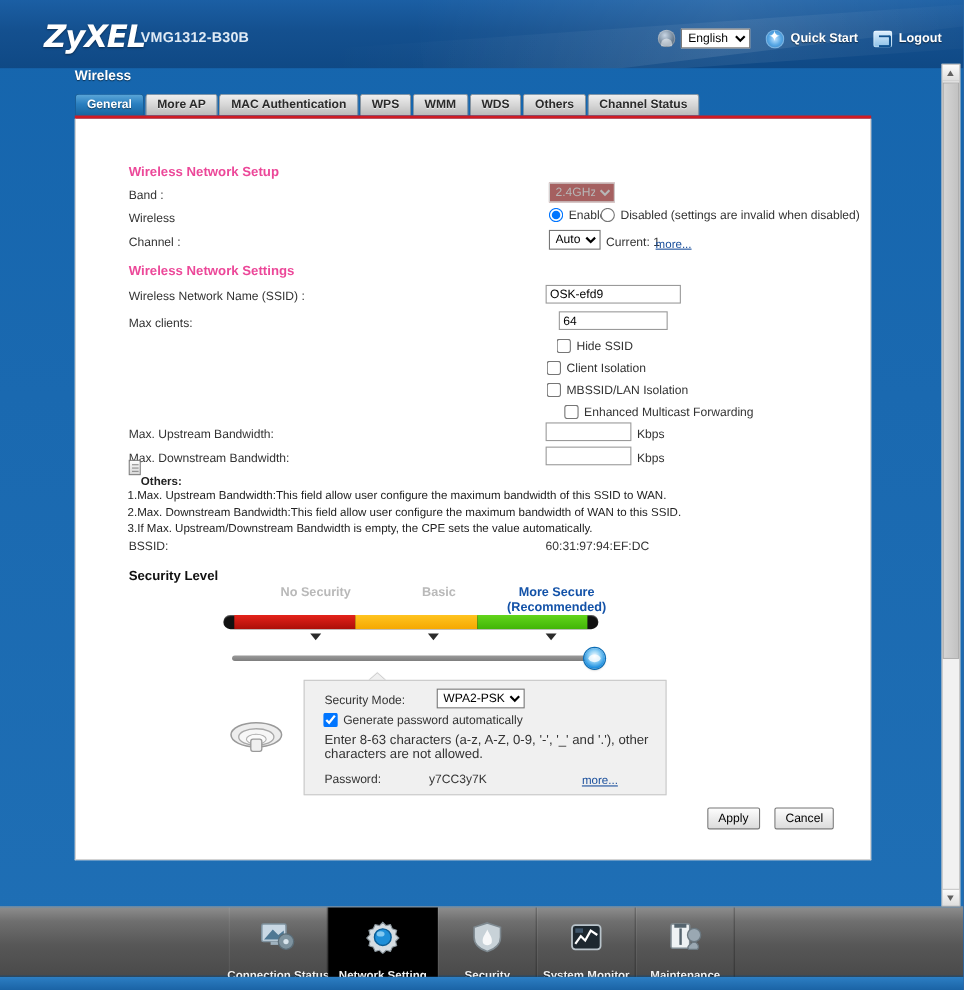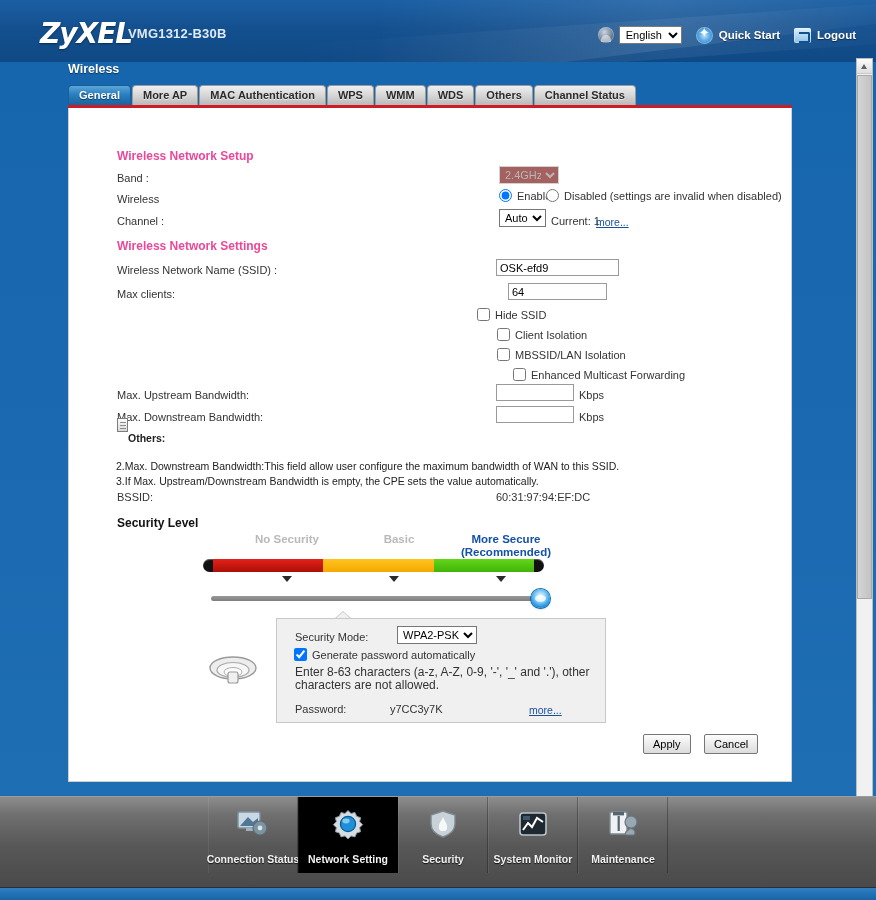--- a/index.html
+++ b/index.html
@@ -245,21 +245,21 @@
   #sb-dn { bottom: 0; border-bottom: none; border-top: 1px solid #c8c8c8; }
   #sb-dn .tri { top: 5px; border-top: 5px solid #606060; }
   #sb-thumb {
     position: absolute; left: 0; top: 16px; width: 15px; height: 524px;
     background: linear-gradient(90deg,#d5d5d5,#c2c2c2);
     border: 1px solid #a9a9a9; cursor: pointer;
   }
 
   
   #botnav {
-    position: absolute; left: 0; bottom: 12px; width: 876px; height: 92px;
+    position: absolute; left: 0; bottom: 12px; width: 876px; height: 64px;
     background: linear-gradient(180deg,#8d8d8d 0%,#6f6f6f 20%,#575757 55%,#4a4a4a 100%);
     border-top: 1px solid #9c9c9c; border-bottom: 1px solid #2e2e2e;
     display: flex; justify-content: center;
   }
   #botnav-strip { display: flex; height: 76px; }
   .nav-item {
     width: 90px; height: 76px; position: relative; cursor: pointer;
     border-right: 1px solid rgba(0,0,0,.28);
     border-left: 1px solid rgba(255,255,255,.07);
     display: flex; flex-direction: column; align-items: center; justify-content: flex-end;
@@ -346,21 +346,21 @@
       <div class="link" style="left:527px; top:108px;">more...</div>
 
       <div class="sec-head" style="left:48px; top:131px;">Wireless Network Settings</div>
 
       <div class="lbl" style="left:48px; top:156px;">Wireless Network Name (SSID) :</div>
       <input class="txt" style="position: absolute; left: 427px; top: 151px; width: 123px;" value="OSK-efd9">
 
       <div class="lbl" style="left:48px; top:180px;">Max clients:</div>
       <input class="txt" style="position: absolute; left: 427px; top: 175px; width: 99px; margin-left: 12px;" value="64">
 
-      <div class="cbrow" style="left:408px; top:200px;align-items:center;">
+      <div class="cbrow" style="left:437px; top:200px;align-items:center;">
         <input type="checkbox" style="">
         <span>Hide SSID</span>
       </div>
       <div class="cbrow" style="left:428px; top:220px;">
         <input type="checkbox" style="">
         <span>Client Isolation</span>
       </div>
       <div class="cbrow" style="left:428px; top:240px;">
         <input type="checkbox" style="">
         <span>MBSSID/LAN Isolation</span>
@@ -373,20 +373,21 @@
       <div class="lbl" style="left:48px; top:281px;">Max. Upstream Bandwidth:</div>
       <input class="txt" style="position: absolute; left: 427px; top: 276px; width: 78px;" value="">
       <div class="val" style="left:510px; top:281px;">Kbps</div>
 
       <div class="lbl" style="left:48px; top:303px;">Max. Downstream Bandwidth:</div>
       <input class="txt" style="position: absolute; left: 427px; top: 298px; width: 78px;" value="">
       <div class="val" style="left:510px; top:303px;">Kbps</div>
 
       <div class="ic-note" style="left:48px; top:310px;"></div>
       <div class="note-line" style="left:59px; top:324px; font-weight:bold;">Others:</div>
+      <div class="note-line" style="left:47px; top:337px;">1.Max. Upstream Bandwidth:This field allow user configure the maximum bandwidth of this SSID to WAN.</div>
       <div class="note-line" style="left:47px; top:352px;">2.Max. Downstream Bandwidth:This field allow user configure the maximum bandwidth of WAN to this SSID.</div>
       <div class="note-line" style="left:47px; top:367px;">3.If Max. Upstream/Downstream Bandwidth is empty, the CPE sets the value automatically.</div>
 
       <div class="lbl" style="left:48px; top:383px;">BSSID:</div>
       <div class="val" style="left:427px; top:383px;">60:31:97:94:EF:DC</div>
 
       <div id="sec-level-head">Security Level</div>
 
       <div class="sl-label sl-off" style="left:158px; top:425px; width:120px;">No Security</div>
       <div class="sl-label sl-off" style="left:270px; top:425px; width:120px;">Basic</div>

